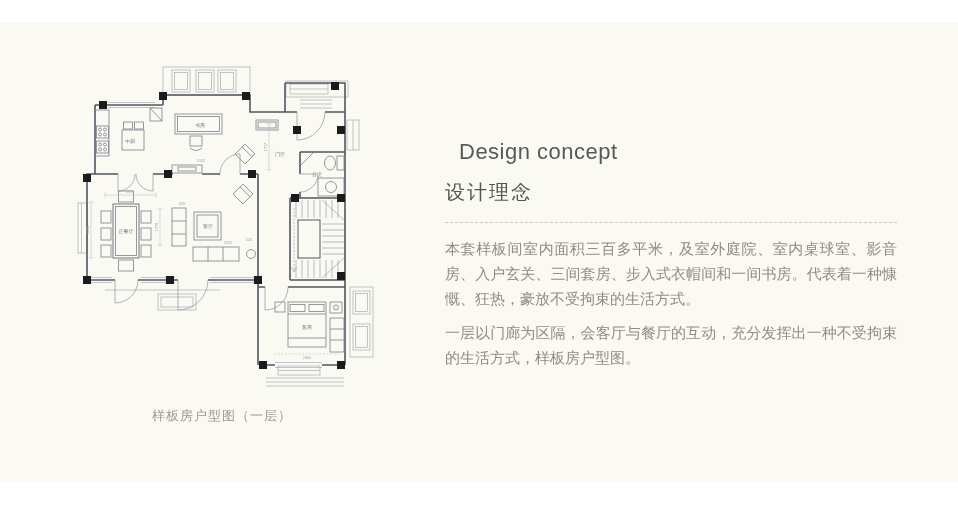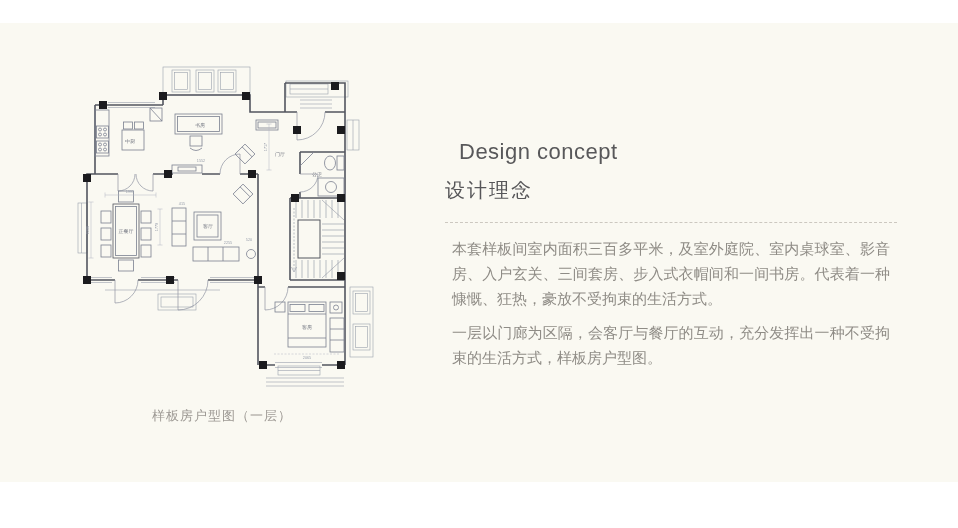--- a/index.html
+++ b/index.html
@@ -3,23 +3,23 @@
 <meta charset="utf-8">
 <style>
   html,body{margin:0;padding:0;background:#ffffff;}
   .page{position:relative;width:958px;height:528px;background:#ffffff;overflow:hidden;
         font-family:"Liberation Sans","DejaVu Sans",sans-serif;}
   .panel{position:absolute;left:0;top:23px;width:958px;height:459px;background:#FAF9F2;}
   .plan-wrap{position:absolute;left:60px;top:39px;width:332px;height:336px;}
   .plan-caption{position:absolute;left:152px;top:384px;font-size:13px;letter-spacing:1px;color:#9C9893;}
   .concept{position:absolute;left:445px;top:102px;width:452px;}
   .concept h1{margin:14px;font-size:22px;line-height:26px;font-weight:400;letter-spacing:0.5px;color:#58585A;}
-  .concept h2{margin:7px 0 0;font-size:20px;line-height:26px;font-weight:400;letter-spacing:2px;color:#565658;font-family:Liberation Mono, monospace;}
+  .concept h2{margin:7px 0 0;font-size:20px;line-height:26px;font-weight:400;letter-spacing:2px;color:#565658;}
   .divider{margin-top:17px;height:0;border-top:1px dashed #CCC8C0;}
-  .concept p{margin:13px 7px 0;font-size:15px;line-height:25px;color:#8F8C86;text-align:justify;}
+  .concept p{margin:13px 0 0;font-size:15px;line-height:25px;color:#8F8C86;text-align:justify;}
   .concept p + p{margin-top:9px;}
   svg text{font-family:"Liberation Sans","DejaVu Sans",sans-serif;}
   .room-label{fill:#70747F;font-size:5px;}
   .dim-label{fill:#9AA0AD;font-size:3.8px;}
 </style>
 </head>
 <body>
 
 <div class="page">
   <section class="panel">

